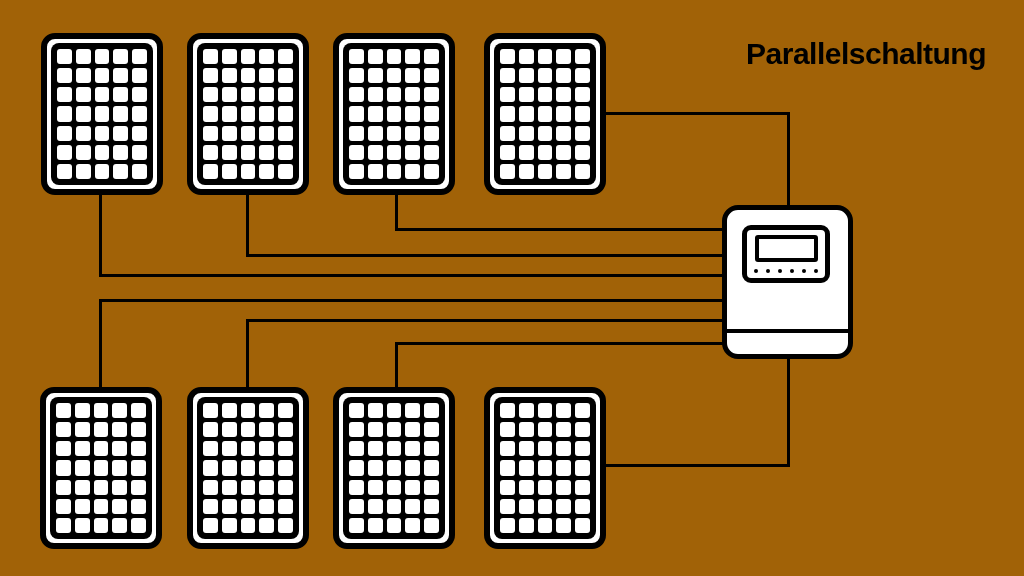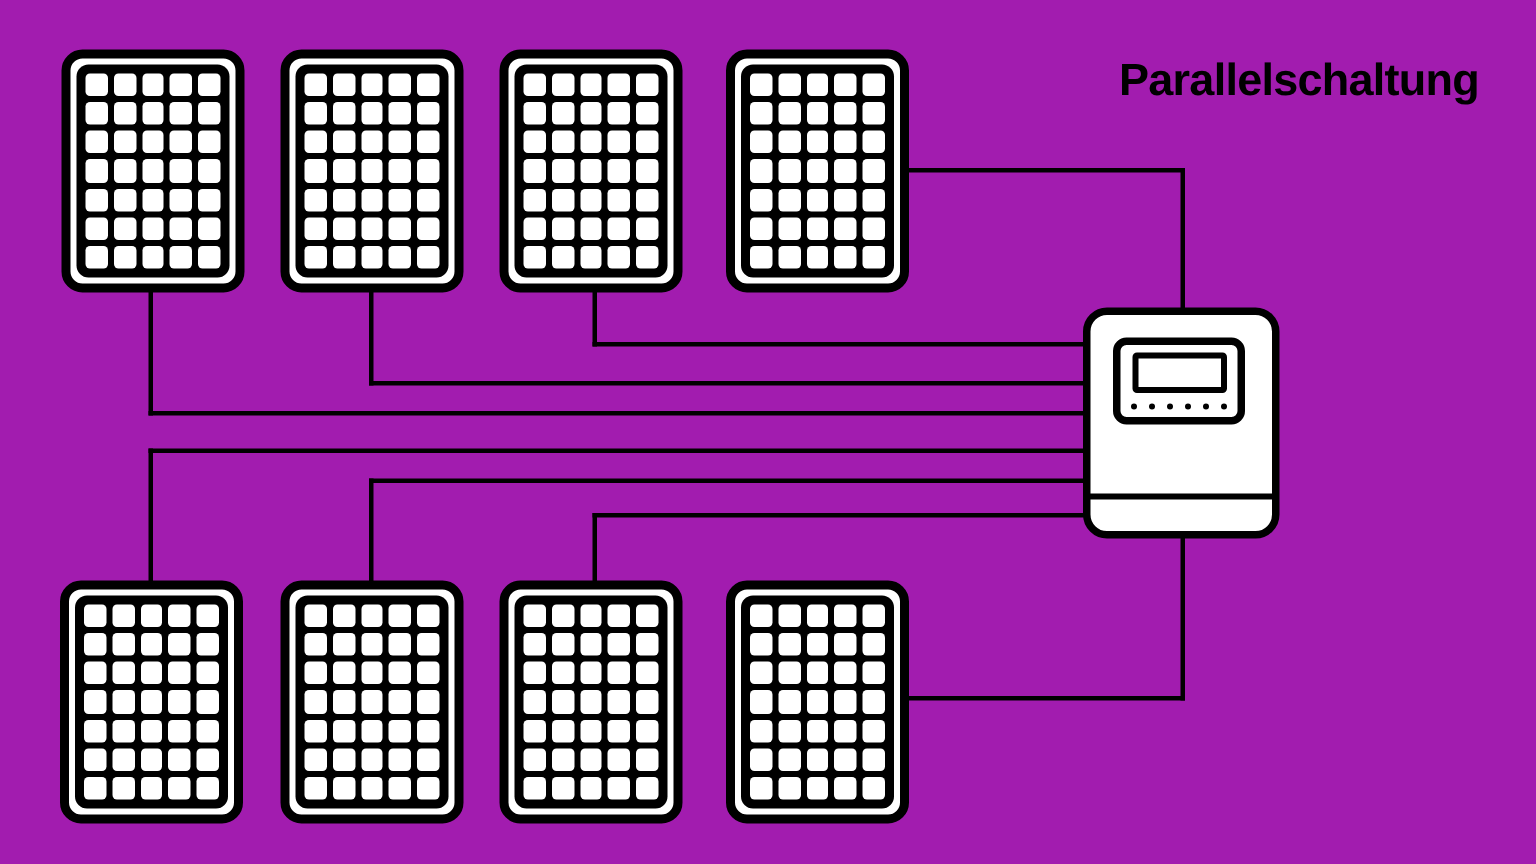--- a/index.html
+++ b/index.html
@@ -85,21 +85,21 @@
     position: absolute;
     left: -1px;
     right: -1px;
     height: 4px;
     background: var(--ink);
   }
 </style>
 </head>
 <body>
 
-<div id="canvas" style="width: 1024px; height: 576px; background: #a21caf; --ink: #000000;">
+<div id="canvas" style="width: 1024px; height: 576px; background: #a16207; --ink: #000000;">
   <div class="title" id="title" style="left: 736px; top: 39px; width: 260px; font-size: 30px;">Parallelschaltung</div>
 
   <div id="wires-layer">
       <div class="wire" style="left: 99px; top: 194px; width: 3px; height: 83px;"></div>
       <div class="wire" style="left: 99px; top: 274px; width: 627px; height: 3px;"></div>
       <div class="wire" style="left: 246px; top: 194px; width: 3px; height: 63px;"></div>
       <div class="wire" style="left: 246px; top: 254px; width: 480px; height: 3px;"></div>
       <div class="wire" style="left: 395px; top: 194px; width: 3px; height: 37px;"></div>
       <div class="wire" style="left: 395px; top: 228px; width: 331px; height: 3px;"></div>
       <div class="wire" style="left: 603px; top: 112px; width: 187px; height: 3px;"></div>

